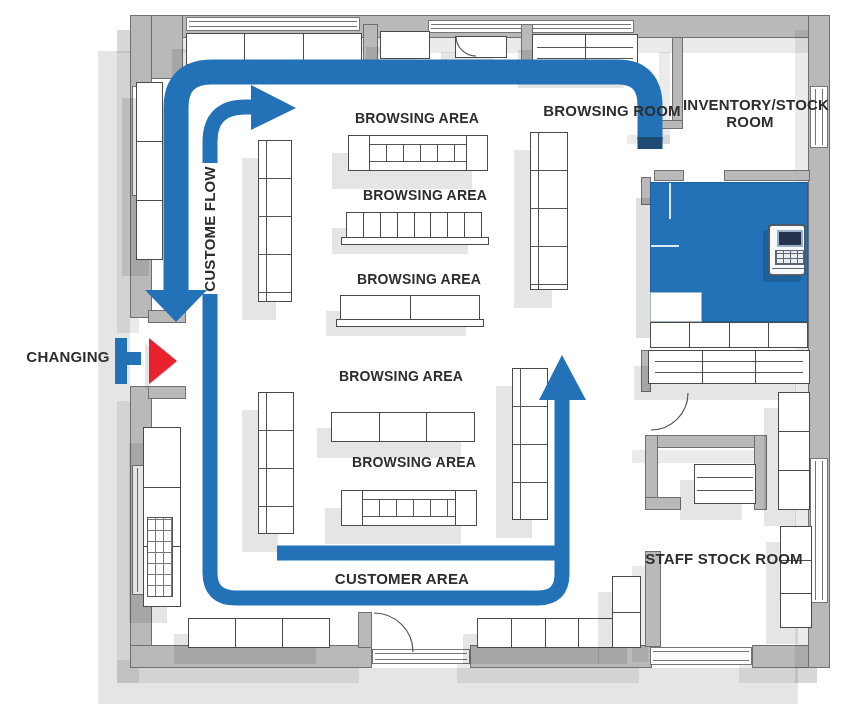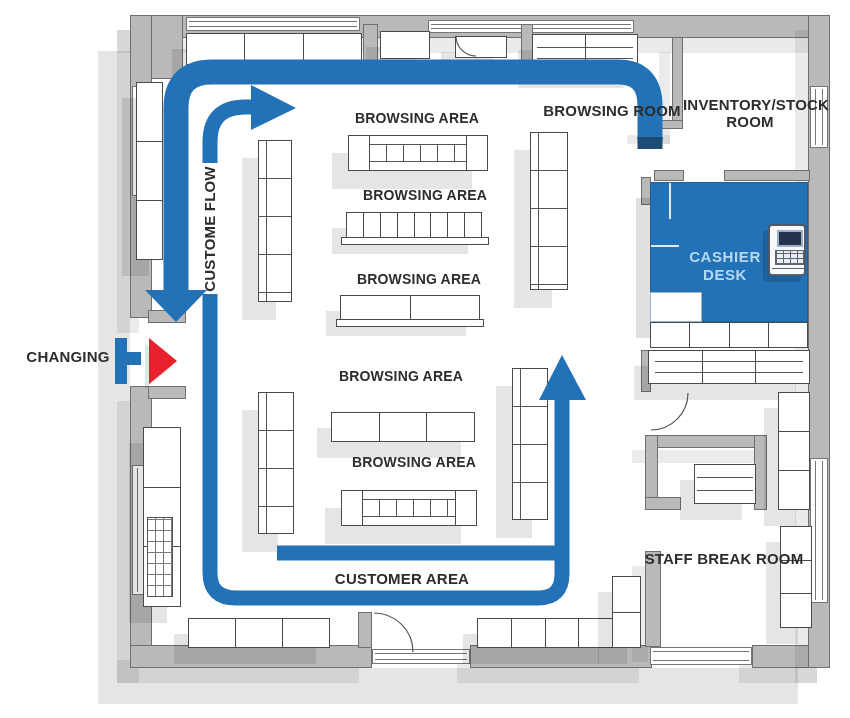--- a/index.html
+++ b/index.html
@@ -218,23 +218,22 @@
     <path d="M456 36 A20 20 0 0 0 476 56" fill="none" stroke="#555" stroke-width="1.2"></path>
   </svg>
 
   <div class="lbl small" style="left:410px;top:118px;">BROWSING AREA</div>
   <div class="lbl small" style="left:418px;top:195px;">BROWSING AREA</div>
   <div class="lbl small" style="left:412px;top:279px;">BROWSING AREA</div>
   <div class="lbl small" style="left:394px;top:376px;">BROWSING AREA</div>
   <div class="lbl small" style="left:407px;top:462px;">BROWSING AREA</div>
   <div class="lbl" style="left:612px;top:110px;">BROWSING ROOM</div>
   <div class="lbl wrap" style="left:750px;top:96px;width:134px;">INVENTORY/STOCK ROOM</div>
-  <div class="lbl" style="left:724px;top:558px;">STAFF BREAK ROOM</div>
+  <div class="lbl" style="left:724px;top:558px;">STAFF STOCK ROOM</div>
   <div class="lbl" style="left:68px;top:356px;">CHANGING</div>
   <div class="lbl" style="left:402px;top:578px;">CUSTOMER AREA</div>
   <div class="lbl vert" style="left:209px;top:229px;">CUSTOME FLOW</div>
-  <div class="cashier-label" style="left:725px;top:248px;">CASHIER DESK</div>
 
   <div class="abs blue" style="left:115px;top:338px;width:12px;height:46px;"></div>
   <div class="abs blue" style="left:127px;top:352px;width:14px;height:13px;"></div>
   <div class="abs tri-right" style="left:149px;top:338px;"></div>
 
 </div>
 
 </body></html>

